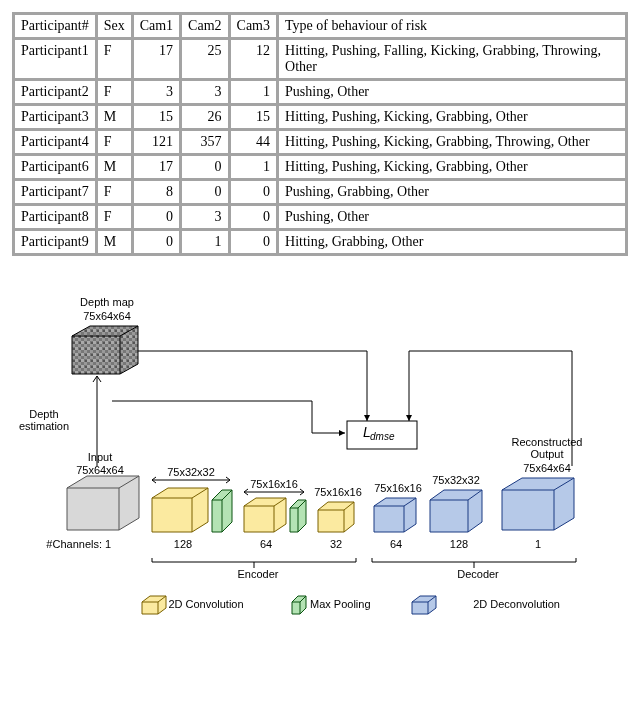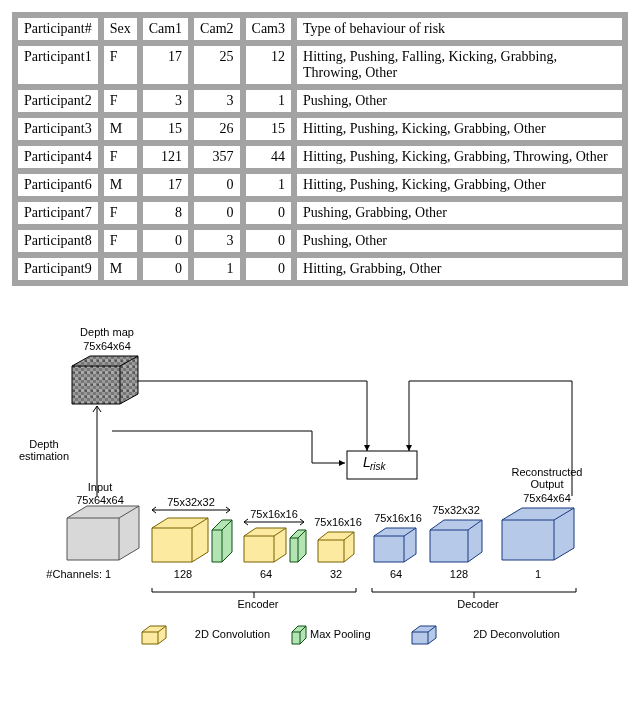--- a/index.html
+++ b/index.html
@@ -10,21 +10,21 @@
     width: 640px;
     box-sizing: border-box;
     background: #fff;
   }
   table {
     border-collapse: collapse;
     width: 616px;
     margin-bottom: 40px;
   }
   th, td {
-    border: 6px solid #a3a3a3;
+    border: 3px solid #a3a3a3;
     padding: 3px 6px;
     text-align: left;
     vertical-align: top;
   }
   th { font-weight: normal; }
   .num { text-align: right; }
   .diagram {
     width: 616px;
     height: 330px;
     position: relative;
@@ -254,30 +254,30 @@
   <div class="lbl" style="left:52px;top:168px;width:72px">75x64x64</div>
   <div class="lbl" style="left:140px;top:170px;width:78px">75x32x32</div>
   <div class="lbl" style="left:230px;top:182px;width:64px">75x16x16</div>
   <div class="lbl" style="left:298px;top:190px;width:56px">75x16x16</div>
   <div class="lbl" style="left:358px;top:186px;width:56px">75x16x16</div>
   <div class="lbl" style="left:414px;top:178px;width:60px">75x32x32</div>
   <div class="lbl" style="left:490px;top:140px;width:90px">Reconstructed Output</div>
   <div class="lbl" style="left:495px;top:166px;width:80px">75x64x64</div>
 
   <div class="lbl" style="left:345px;top:128px;width:20px;font-style:italic;font-size:14px">L</div>
-  <div class="lbl" style="left:358px;top:135px;width:40px;font-style:italic;font-size:10px;text-align:left">risk</div>
+  <div class="lbl" style="left:358px;top:135px;width:40px;font-style:italic;font-size:10px;text-align:left">dmse</div>
 
   <div class="lbl" style="left:28px;top:242px;width:62px;text-align:right">#Channels:</div>
   <div class="lbl" style="left:90px;top:242px;width:12px">1</div>
   <div class="lbl" style="left:156px;top:242px;width:30px">128</div>
   <div class="lbl" style="left:244px;top:242px;width:20px">64</div>
   <div class="lbl" style="left:314px;top:242px;width:20px">32</div>
   <div class="lbl" style="left:374px;top:242px;width:20px">64</div>
   <div class="lbl" style="left:432px;top:242px;width:30px">128</div>
   <div class="lbl" style="left:520px;top:242px;width:12px">1</div>
 
   <div class="lbl" style="left:216px;top:272px;width:60px">Encoder</div>
   <div class="lbl" style="left:436px;top:272px;width:60px">Decoder</div>
 
-  <div class="lbl" style="left:158px;top:302px;width:100px;text-align:right">2D Convolution</div>
+  <div class="lbl" style="left:144px;top:302px;width:100px;text-align:center">2D Convolution</div>
   <div class="lbl" style="left:298px;top:302px;width:80px;text-align:left">Max Pooling</div>
   <div class="lbl" style="left:428px;top:302px;width:120px;text-align:right">2D Deconvolution</div>
 </div>
 
 </body></html>

